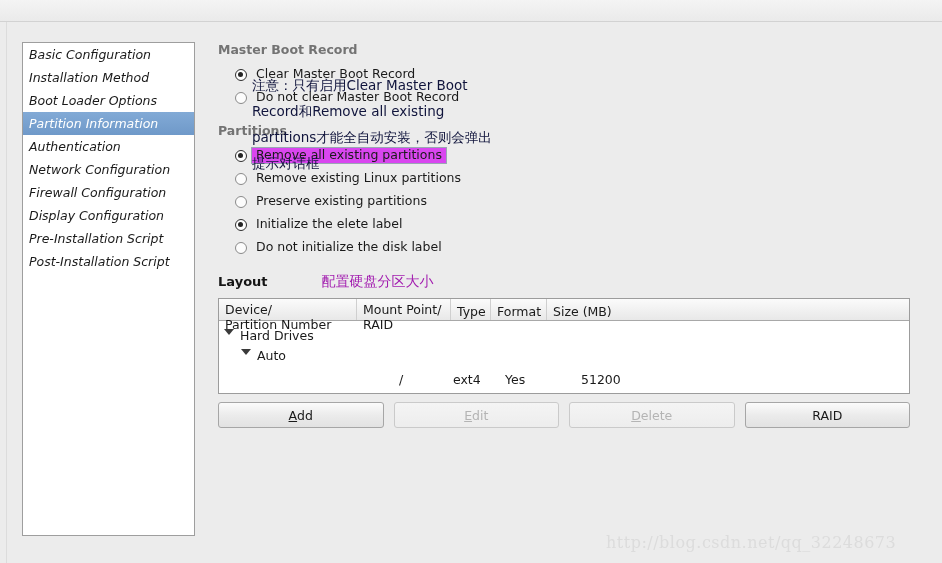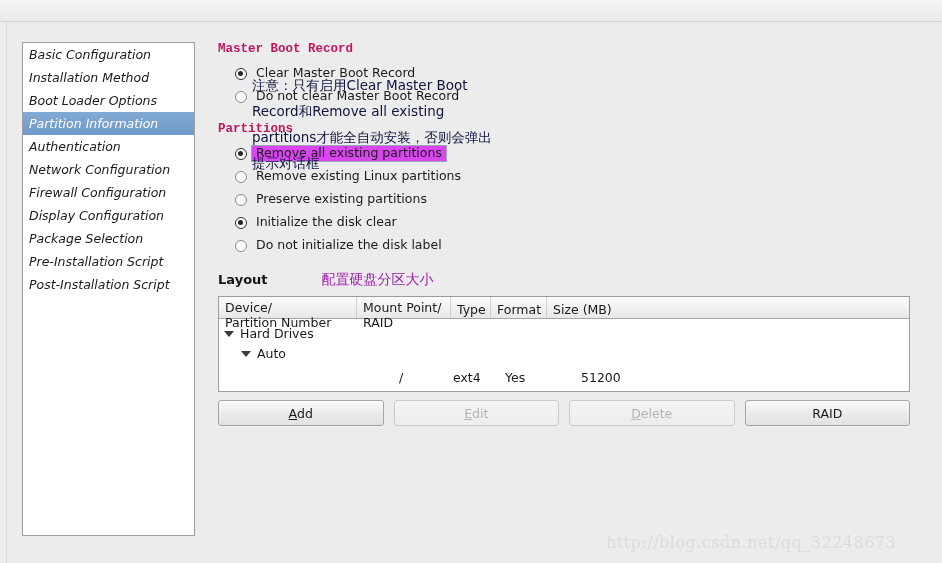--- a/index.html
+++ b/index.html
@@ -73,23 +73,22 @@
 
   
   .content {
     position: absolute;
     left: 218px; top: 20px;
     width: 706px;
   }
   .grp-title {
     font-weight: bold;
     font-size: 12.5px;
-    color: #be185d;
+    color: #737373;
     margin: 0 0 6px 0;
-    font-family: Liberation Mono, monospace;
   }
   .radio-row {
     display: flex;
     align-items: center;
     height: 23px;
     margin-left: 17px;
     cursor: default;
   }
   .radio {
     width: 12px; height: 12px;
@@ -165,21 +164,21 @@
   }
   .th:last-child { border-right: none; }
   .th.c0 { width: 138px; }
   .th.c1 { width: 94px; }
   .th.c2 { width: 40px; justify-content: center; }
   .th.c3 { width: 56px; justify-content: center; }
   .th.c4 { flex: 1; justify-content: center; }
   .tbody { height: 68px; position: relative; }
   .trow { display: flex; height: 20px; align-items: center; }
   .td { font-size: 12.5px; color: #1a1a1a; }
-  .td.c0 { width: 138px; display: flex; align-items: center; }
+  .td.c0 { width: 138px; display: flex; }
   .td.c1 { width: 94px; padding-left: 6px; }
   .td.c2 { width: 40px; padding-left: 2px; }
   .td.c3 { width: 56px; padding-left: 2px; margin-left: 12px; }
   .td.c4 { flex: 1; padding-left: 4px; }
   .tri {
     width: 0; height: 0;
     border-left: 5px solid transparent;
     border-right: 5px solid transparent;
     border-top: 6px solid #3a3a3a;
     margin-right: 6px;
@@ -244,21 +243,20 @@
 
   <div class="sidebar">
     <div class="side-item"><span>Basic Configuration</span></div>
     <div class="side-item"><span>Installation Method</span></div>
     <div class="side-item"><span>Boot Loader Options</span></div>
     <div class="side-item selected"><span>Partition Information</span></div>
     <div class="side-item"><span>Authentication</span></div>
     <div class="side-item"><span>Network Configuration</span></div>
     <div class="side-item"><span>Firewall Configuration</span></div>
     <div class="side-item"><span>Display Configuration</span></div>
-    <div class="side-item"><span>Package Selection</span></div>
     <div class="side-item"><span>Pre-Installation Script</span></div>
     <div class="side-item"><span>Post-Installation Script</span></div>
   </div>
 
   <div class="content">
 
     <div class="grp-title">Master Boot Record</div>
     <div class="radio-row">
       <span class="radio on"></span>
       <span class="rlabel">Clear Master Boot Record</span>
@@ -277,21 +275,21 @@
       <span class="radio"></span>
       <span class="rlabel">Remove existing Linux partitions</span>
     </div>
     <div class="radio-row">
       <span class="radio"></span>
       <span class="rlabel">Preserve existing partitions</span>
     </div>
 
     <div class="radio-row">
       <span class="radio on"></span>
-      <span class="rlabel">Initialize the disk clear</span>
+      <span class="rlabel">Initialize the elete label</span>
     </div>
     <div class="radio-row">
       <span class="radio"></span>
       <span class="rlabel">Do not initialize the disk label</span>
     </div>
 
     <div class="layout-row">
       <span class="layout-label">Layout</span>
       <span class="layout-note">配置硬盘分区大小</span>
     </div>

